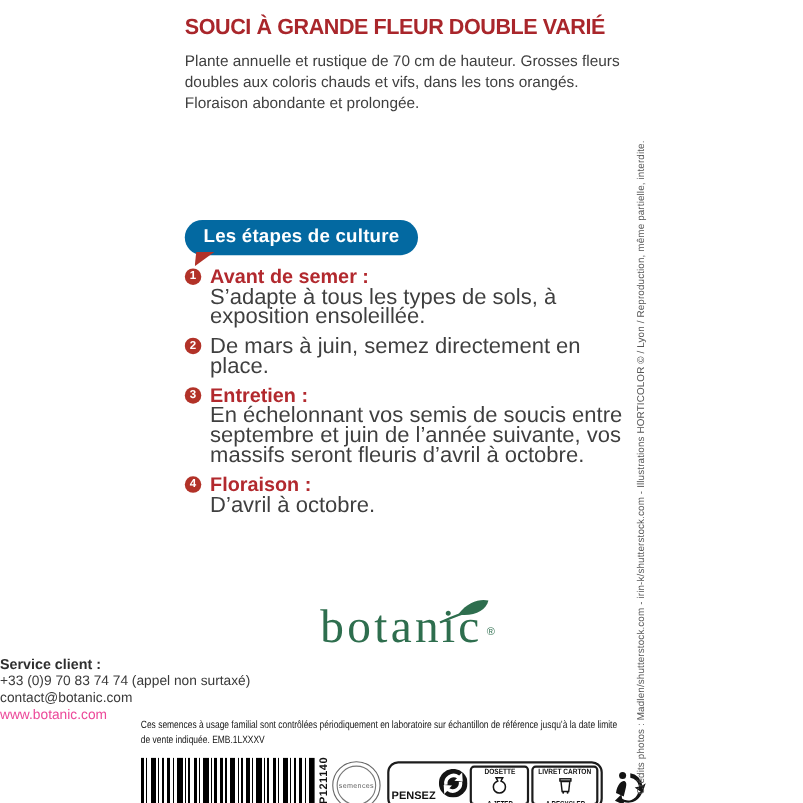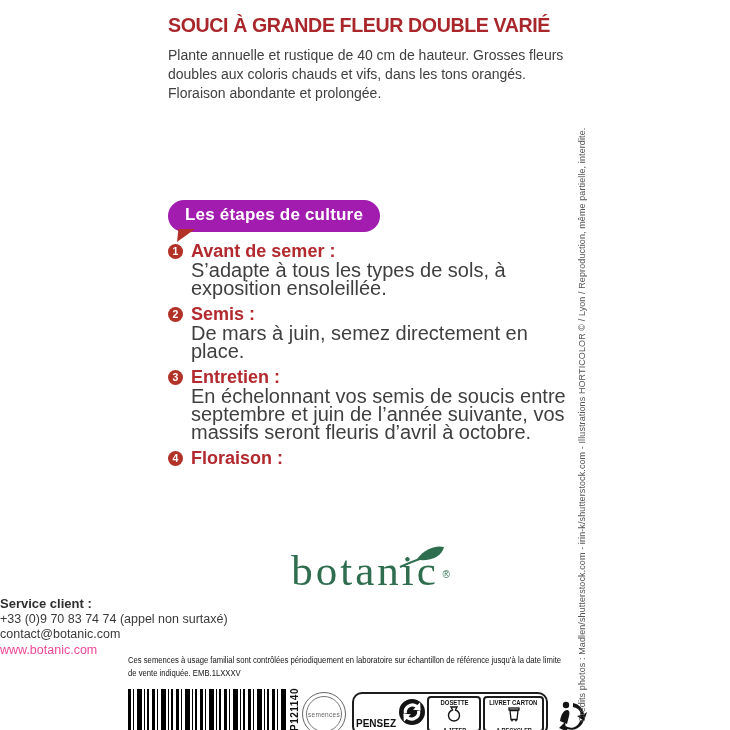--- a/index.html
+++ b/index.html
@@ -4,21 +4,21 @@
 <style>
   * { margin:0; padding:0; box-sizing:border-box; }
   html,body { width:730px; height:730px; background:#fff; font-family:"Liberation Sans",sans-serif; }
   .sheet { position:relative; width:658px; height:730px; background:#fff; overflow:hidden; }
 
   .title { position:absolute; top:14px; left:168px; width:400px; font-size:20px; font-weight:bold;
            color:#a9262b; letter-spacing:-0.4px; white-space:nowrap; transform:scaleX(0.98); transform-origin:left top; }
 
   .desc { position:absolute; top:46px; left:168px; width:398px; font-size:14px; line-height:19px; color:#3f3f3f; }
 
-  .banner { position:absolute; top:200px; left:168px; background:#a21caf; color:#fff; font-size:17px;
+  .banner { position:absolute; top:200px; left:168px; background:#0369a1; color:#fff; font-size:17px;
             font-weight:bold; padding:5px 17px 7px; border-radius:17px; letter-spacing:0.2px; }
   .banner-tail { position:absolute; top:229px; left:177px; width:18px; height:13px; background:#b23228;
                  clip-path:polygon(0 100%, 8% 0, 100% 0); }
 
   .steps { position:absolute; top:243px; left:168px; width:402px; }
   .step { position:relative; padding-left:23px; margin-bottom:9px; }
   .step-num { position:absolute; left:0; top:1px; width:15px; height:15px; border-radius:50%;
               background:#b23228; color:#fff; font-size:10.5px; font-weight:bold; text-align:center; line-height:15px; }
   .step-heading { font-size:18px; font-weight:bold; color:#b2292e; line-height:17px; margin-bottom:1px; }
   .step-text { font-size:20px; line-height:18px; color:#3f3f3f; }
@@ -63,44 +63,44 @@
   .credits { position:absolute; left:577px; top:722px; transform:rotate(-90deg); transform-origin:0 0;
              width:660px; font-size:9px; color:#555; letter-spacing:0.1px; white-space:nowrap; }
 </style>
 </head>
 <body>
 
 <div class="sheet">
 
   <div class="title">SOUCI À GRANDE FLEUR DOUBLE VARIÉ</div>
 
-  <div class="desc">Plante annuelle et rustique de 40 cm de hauteur. Grosses fleurs doubles aux coloris chauds et vifs, dans les tons orangés. Floraison abondante et prolongée.</div>
+  <div class="desc">Plante annuelle et rustique de 70 cm de hauteur. Grosses fleurs doubles aux coloris chauds et vifs, dans les tons orangés. Floraison abondante et prolongée.</div>
 
   <div class="banner">Les étapes de culture</div>
   <div class="banner-tail"></div>
 
   <div class="steps">
     <div class="step">
       <span class="step-num">1</span>
       <div class="step-heading">Avant de semer :</div>
       <div class="step-text">S’adapte à tous les types de sols, à exposition ensoleillée.</div>
     </div>
     <div class="step">
       <span class="step-num">2</span>
-      <div class="step-heading">Semis :</div>
       <div class="step-text">De mars à juin, semez directement en place.</div>
     </div>
     <div class="step">
       <span class="step-num">3</span>
       <div class="step-heading">Entretien :</div>
       <div class="step-text">En échelonnant vos semis de soucis entre septembre et juin de l’année suivante, vos massifs seront fleuris d’avril à octobre.</div>
     </div>
     <div class="step">
       <span class="step-num">4</span>
       <div class="step-heading">Floraison :</div>
+      <div class="step-text">D’avril à octobre.</div>
     </div>
   </div>
 
   <div class="logo-block">
     <span class="logo">
       <span>botanic</span>
       <span class="leaf-icon">
         <svg width="46" height="22" viewBox="0 0 46 22">
           <path d="M1 21 C12 16, 22 12, 34 9" stroke="#2e6e4e" stroke-width="2" fill="none"></path>
           <path d="M18 13 C26 2, 38 -1, 45 1 C43 10, 33 15, 20 14 Z" fill="#2e6e4e"></path>

